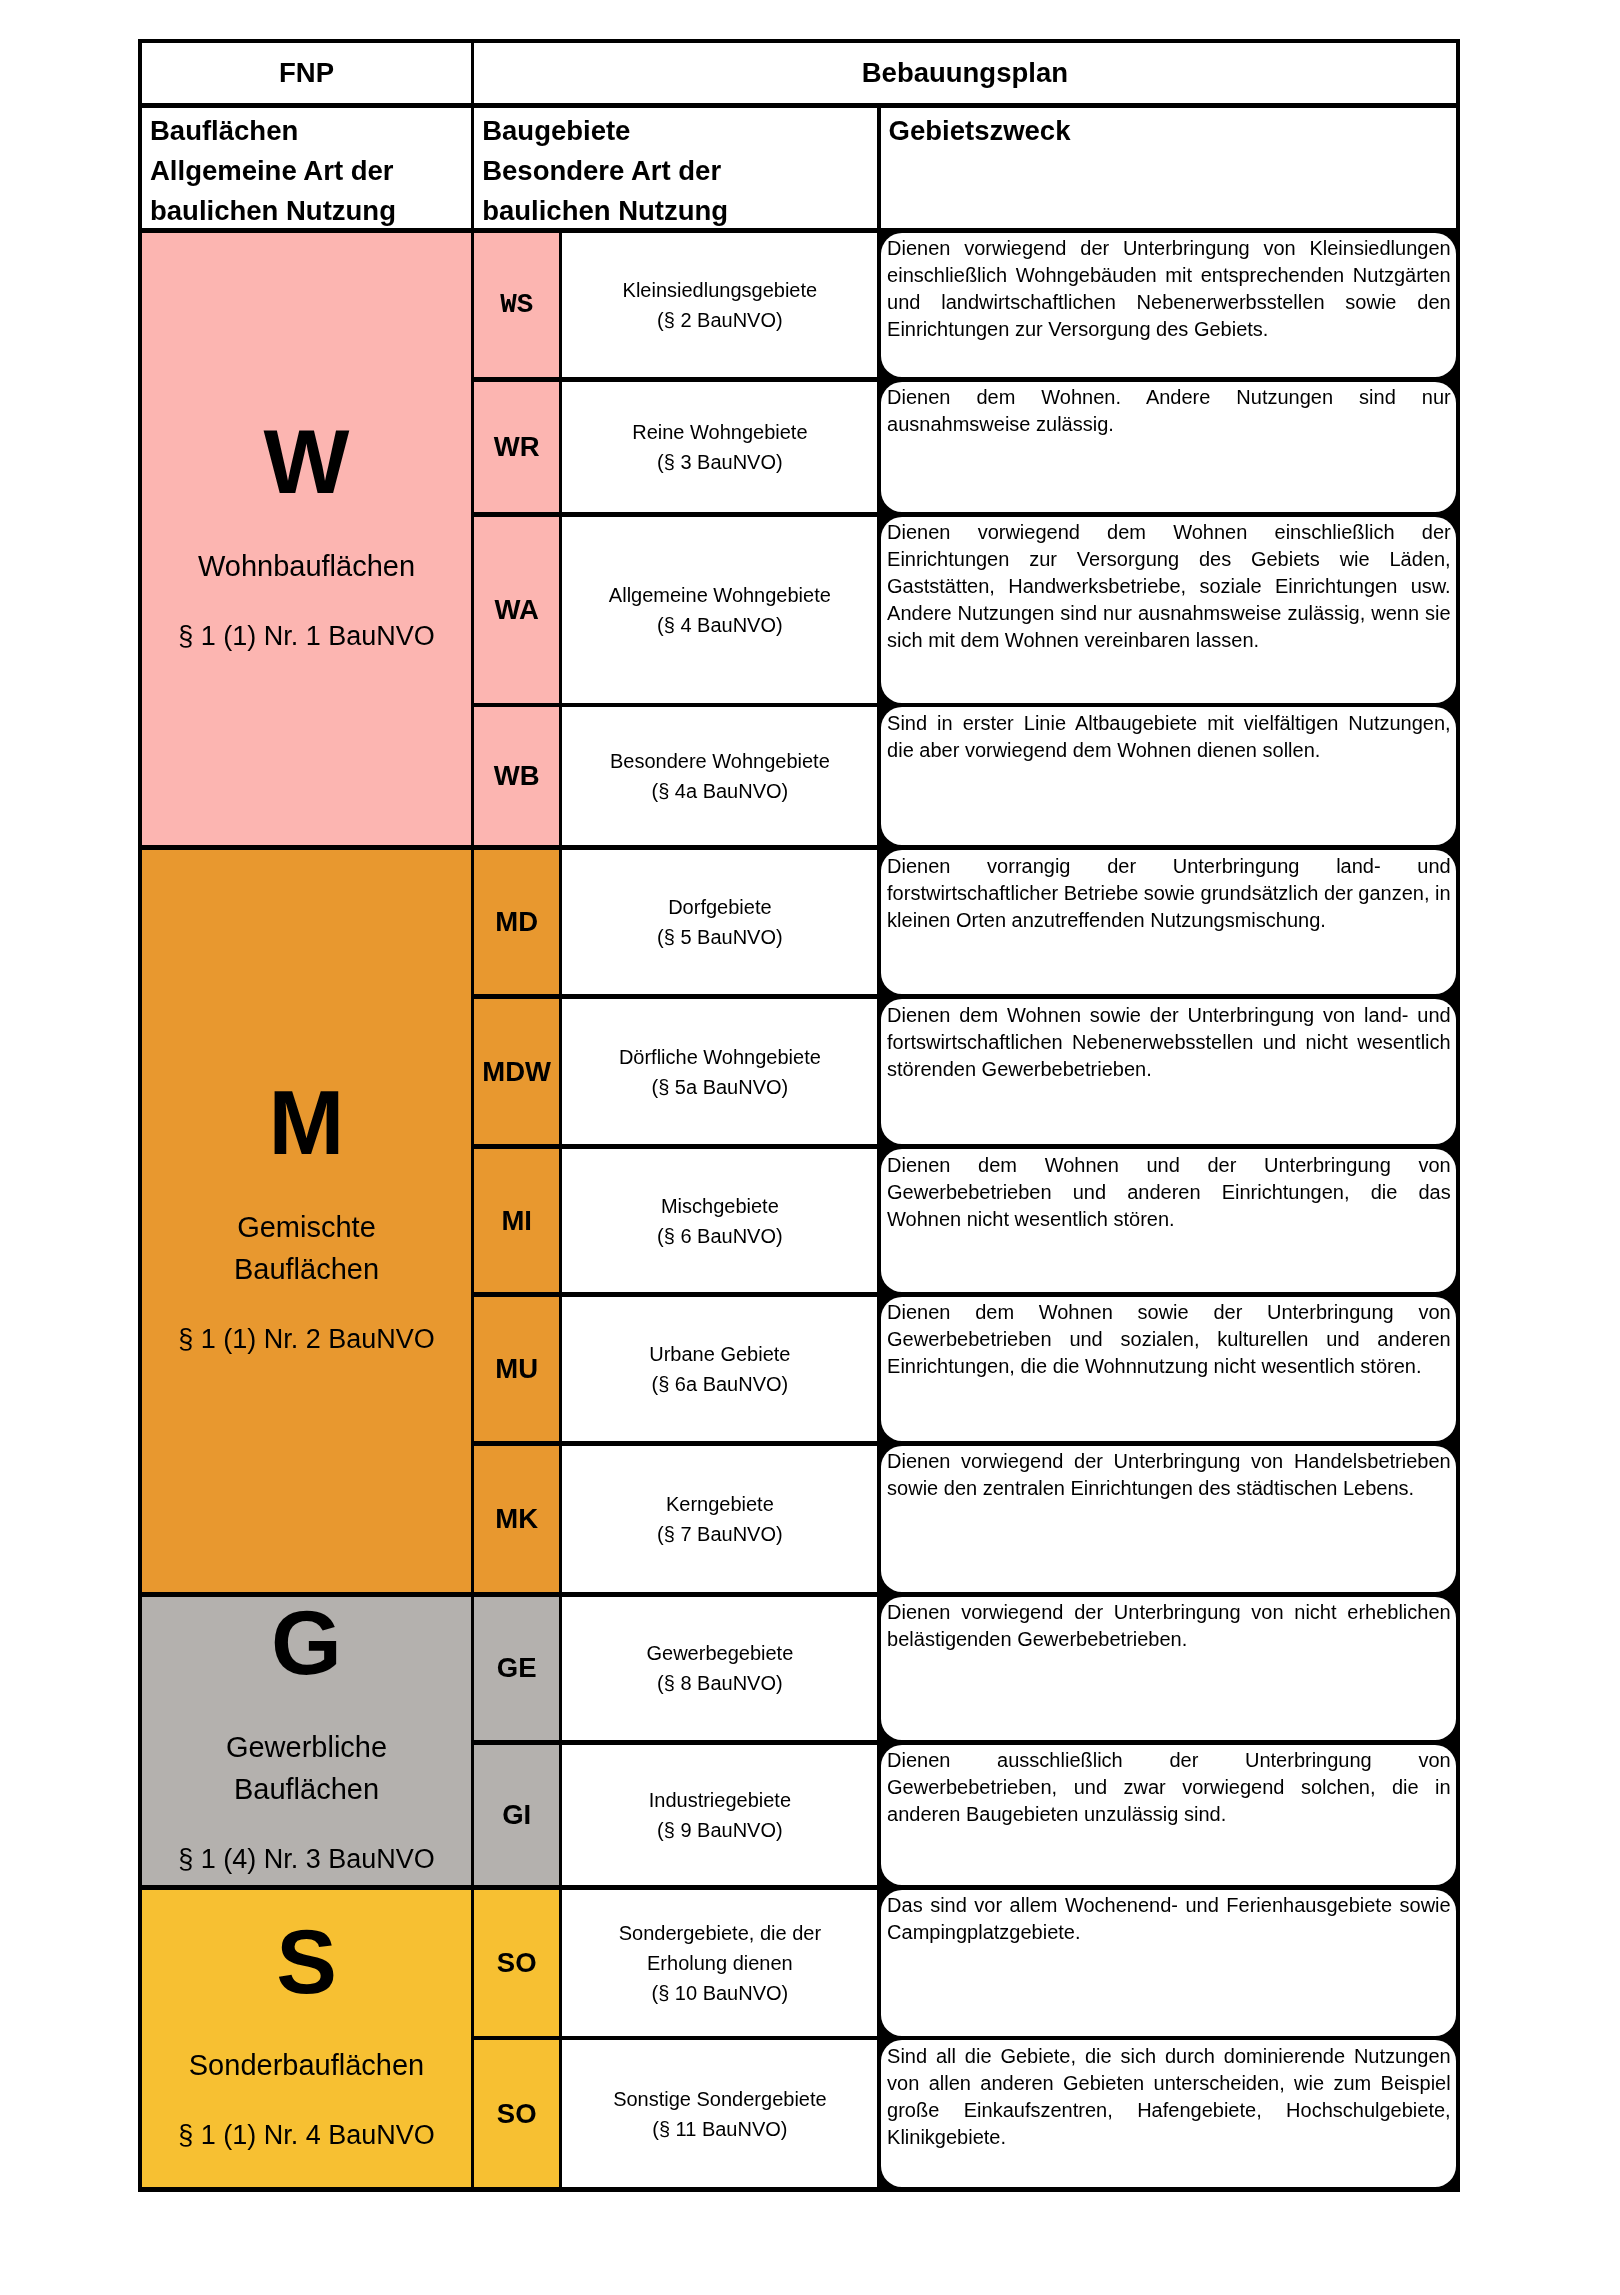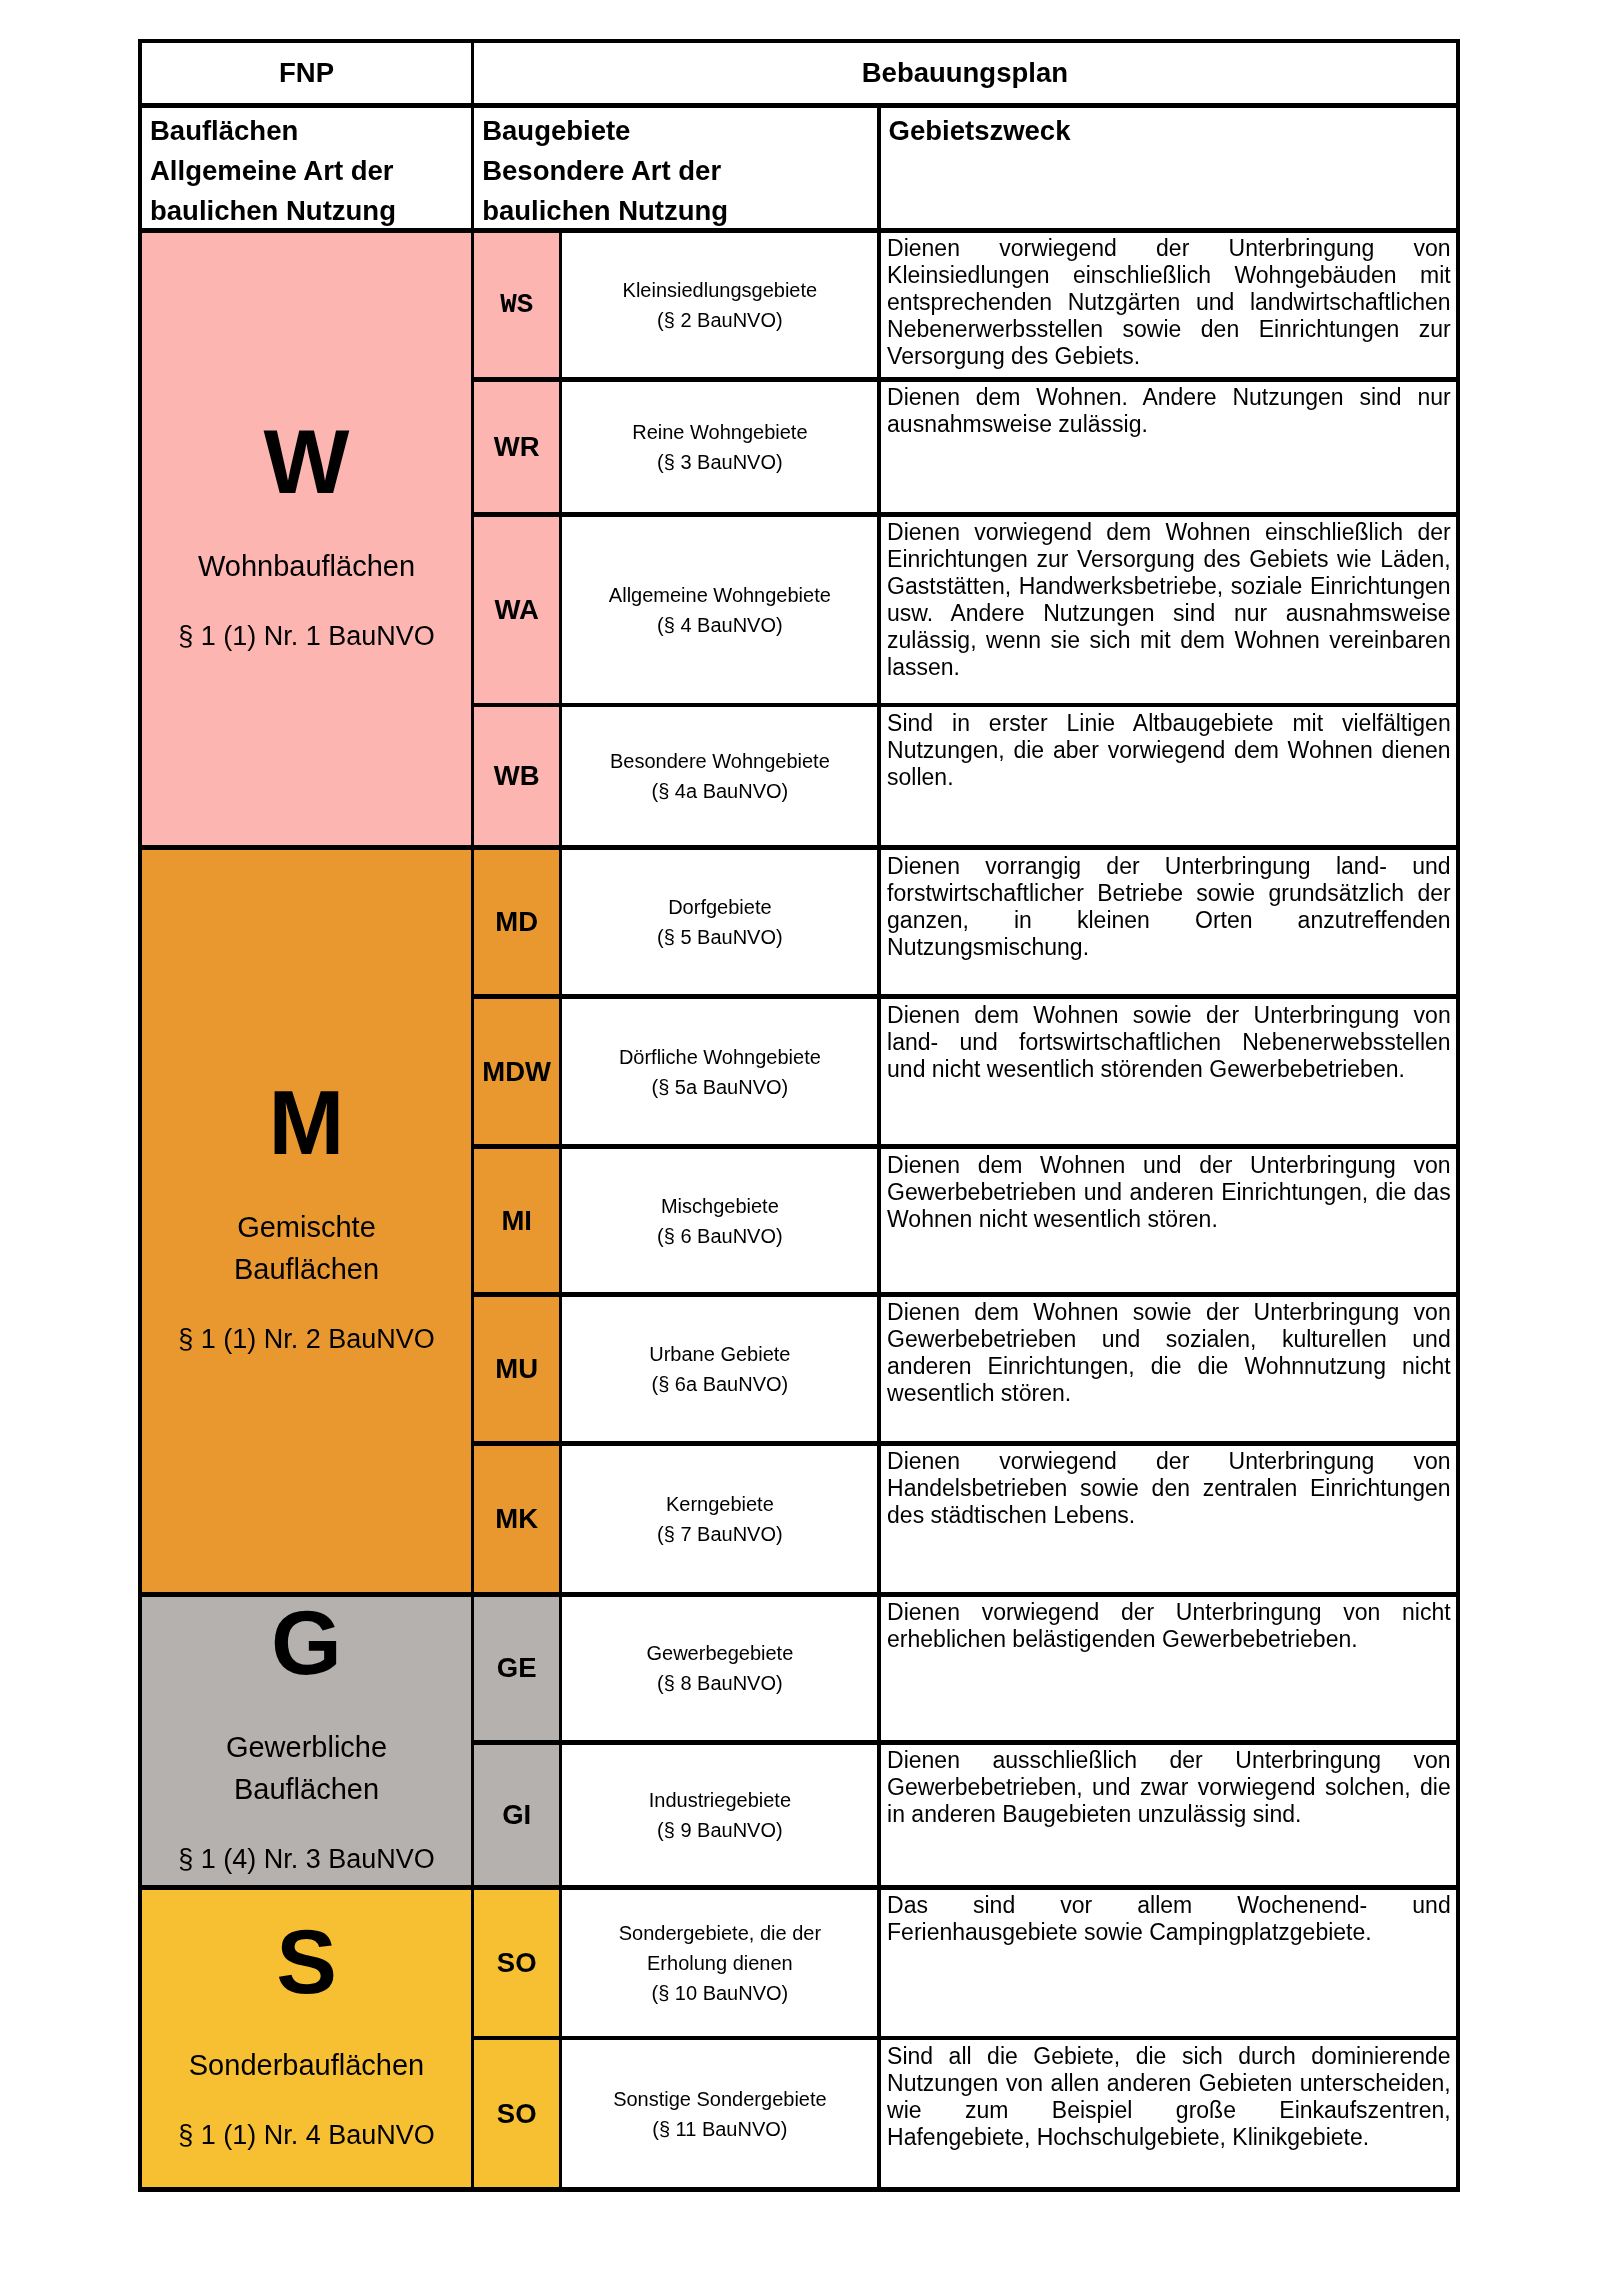--- a/index.html
+++ b/index.html
@@ -14,21 +14,21 @@
     grid-template-columns:329px 85px 315px 575px;
     grid-template-rows:60px 120px 144px 130px 186px 138px 144px 145px 143px 144px 146px 143px 140px 146px 147px;
     row-gap:4.9px;column-gap:3.2px;
   }
   .cell{background:#fff;overflow:hidden;}
   .hdr-top{display:flex;align-items:center;justify-content:center;font-weight:bold;font-size:27.5px;}
   .hdr2{font-weight:bold;font-size:27.5px;line-height:1.45;padding:3.2px 6.5px 0 8px;white-space:pre-line;}
   .code{display:flex;align-items:center;justify-content:center;font-weight:bold;font-size:27.5px;}
   .desc{display:flex;align-items:center;justify-content:center;text-align:center;
         font-size:20px;line-height:1.5;white-space:pre-line;}
-  .purpose{font-size:23px;line-height:27px;text-align:justify;padding:2.4px 4.9px 0 6.5px;hyphens:none;}
+  .purpose{font-size:20px;line-height:27px;text-align:justify;padding:2.4px 4.9px 0 6.5px;hyphens:none;border-radius:21px;}
   .group{display:flex;flex-direction:column;align-items:center;justify-content:center;
          text-align:center;gap:34px;}
   .group .letter{font-size:91px;font-weight:bold;line-height:.8;}
   .group .label{font-size:29px;line-height:1.45;white-space:pre-line;margin-top:12px;}
   .group .law{font-size:27px;}
 </style>
 </head>
 <body>
 
 <div class="tbl">

